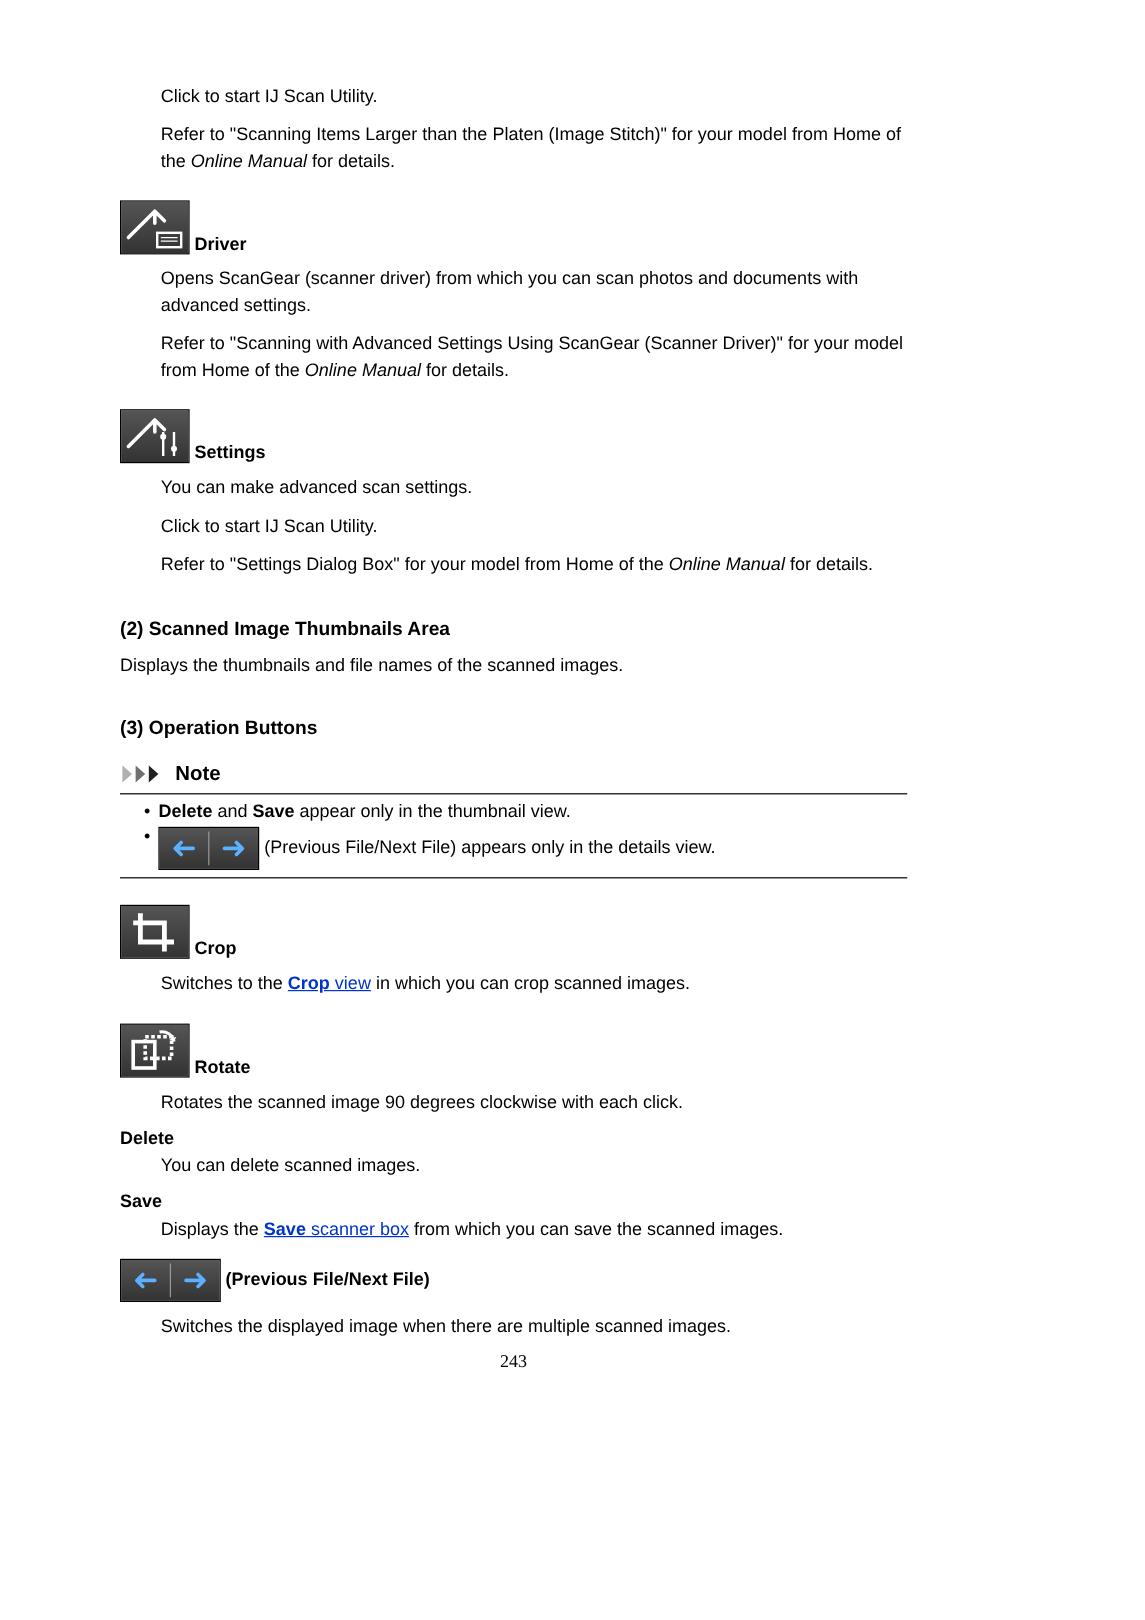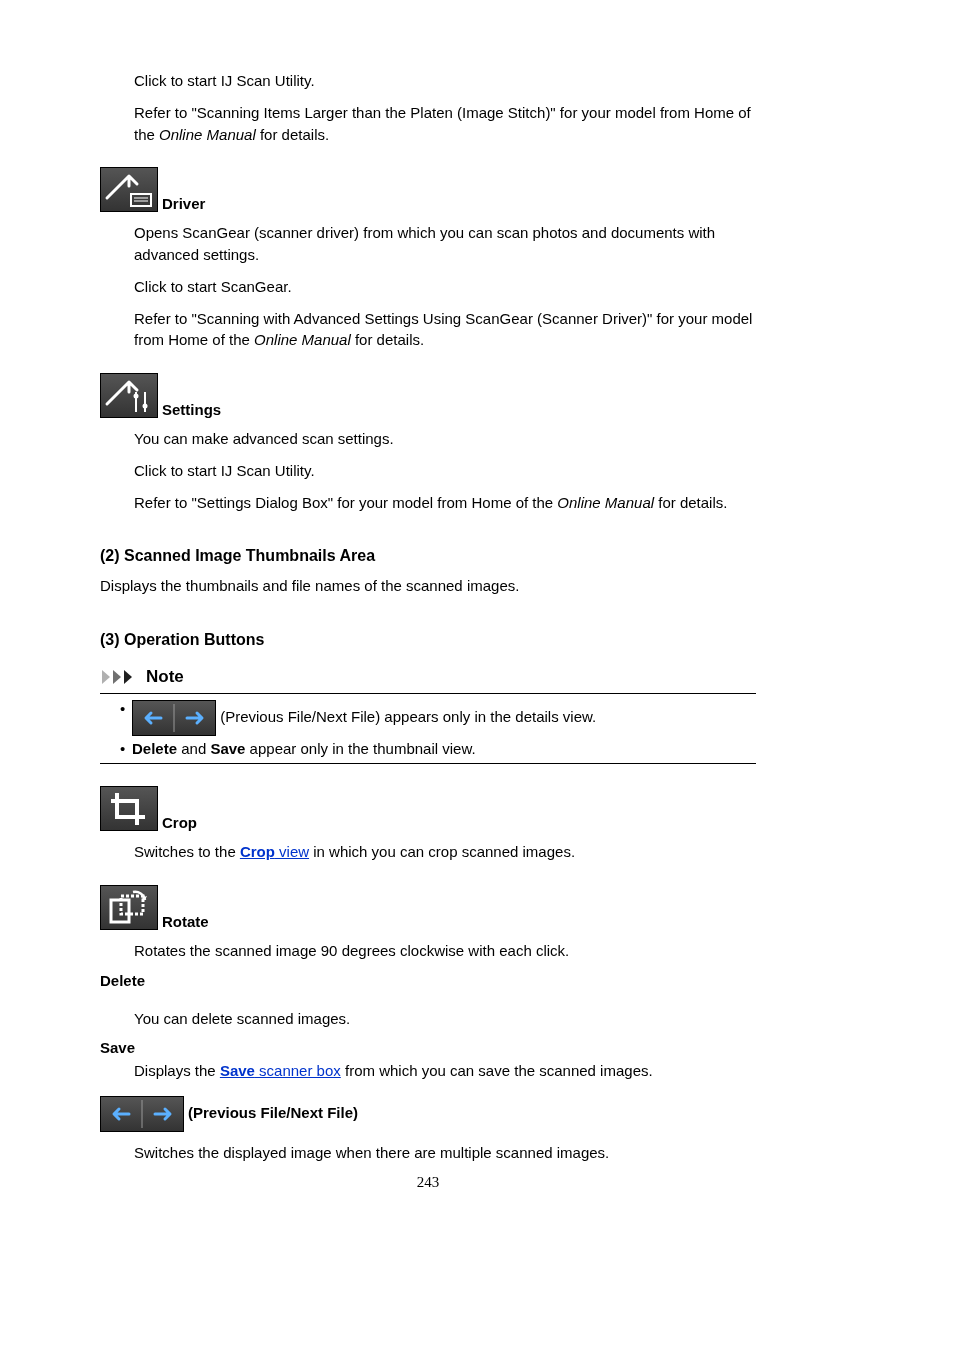--- a/index.html
+++ b/index.html
@@ -111,21 +111,20 @@
     <span class="icon-box">
       <svg width="56" height="43" viewBox="0 0 56 43">
         <path d="M6 30 L28 8 L36 16 M28 8 L28 18" stroke="#fff" stroke-width="3" fill="none" stroke-linecap="round" stroke-linejoin="round"></path>
         <rect x="30" y="26" width="20" height="12" fill="none" stroke="#fff" stroke-width="2"></rect>
         <line x1="33" y1="30" x2="47" y2="30" stroke="#fff" stroke-width="1"></line>
         <line x1="33" y1="33" x2="47" y2="33" stroke="#fff" stroke-width="1"></line>
       </svg>
     </span><span class="icon-label">Driver</span>
     <div class="indented">
       <p>Opens ScanGear (scanner driver) from which you can scan photos and documents with advanced settings.</p>
-      <p>Click to start ScanGear.</p>
       <p>
         <span>Refer to "Scanning with Advanced Settings Using ScanGear (Scanner Driver)" for your model from Home of the </span><span class="italic">Online Manual</span><span> for details.</span>
       </p>
     </div>
   </div>
 
   <div class="dl-item">
     <span class="icon-box">
       <svg width="56" height="43" viewBox="0 0 56 43">
         <path d="M6 30 L28 8 L36 16 M28 8 L28 18" stroke="#fff" stroke-width="3" fill="none" stroke-linecap="round" stroke-linejoin="round"></path>
@@ -154,32 +153,32 @@
       <svg width="40" height="18" viewBox="0 0 40 18">
         <path d="M2 2 L10 9 L2 16 Z" fill="#b0b0b0"></path>
         <path d="M13 2 L21 9 L13 16 Z" fill="#707070"></path>
         <path d="M24 2 L32 9 L24 16 Z" fill="#202020"></path>
       </svg>
     </span>
     <span class="note-text">Note</span>
   </div>
   <hr class="hr">
   <ul class="note-list">
+    <li>
+      <span class="bold">Delete</span><span> and </span><span class="bold">Save</span><span> appear only in the thumbnail view.</span>
+    </li>
     <li>
       <span class="icon-box-small">
         <svg width="82" height="34" viewBox="0 0 82 34">
           <line x1="41" y1="3" x2="41" y2="31" stroke="#999" stroke-width="1"></line>
           <path d="M28 17 L14 17 M18 12 L13 17 L18 22" stroke="#5bb0ff" stroke-width="3" fill="none" stroke-linecap="round" stroke-linejoin="round"></path>
           <path d="M54 17 L68 17 M64 12 L69 17 L64 22" stroke="#5bb0ff" stroke-width="3" fill="none" stroke-linecap="round" stroke-linejoin="round"></path>
         </svg>
       </span><span> (Previous File/Next File) appears only in the details view.</span>
     </li>
-    <li>
-      <span class="bold">Delete</span><span> and </span><span class="bold">Save</span><span> appear only in the thumbnail view.</span>
-    </li>
   </ul>
   <hr class="hr">
 
   <div class="dl-item">
     <span class="icon-box">
       <svg width="56" height="43" viewBox="0 0 56 43">
         <path d="M16 6 L16 30 L44 30" stroke="#fff" stroke-width="4" fill="none"></path>
         <path d="M10 14 L36 14 L36 38" stroke="#fff" stroke-width="4" fill="none"></path>
       </svg>
     </span><span class="icon-label">Crop</span>
@@ -200,21 +199,21 @@
       </svg>
     </span><span class="icon-label">Rotate</span>
     <div class="indented">
       <p>Rotates the scanned image 90 degrees clockwise with each click.</p>
     </div>
   </div>
 
   <div style="margin-top:10px;">
     <div class="term-bold">Delete</div>
     <div class="indented">
-      <p style="margin-top:19px;">You can delete scanned images.</p>
+      <p style="margin-top:4px;">You can delete scanned images.</p>
     </div>
   </div>
 
   <div style="margin-top:6px;">
     <div class="term-bold">Save</div>
     <div class="indented">
       <p style="margin-top:4px;">
         <span>Displays the </span><a href="#" class="link"><span class="bold">Save</span><span> scanner box</span></a><span> from which you can save the scanned images.</span>
       </p>
     </div>

